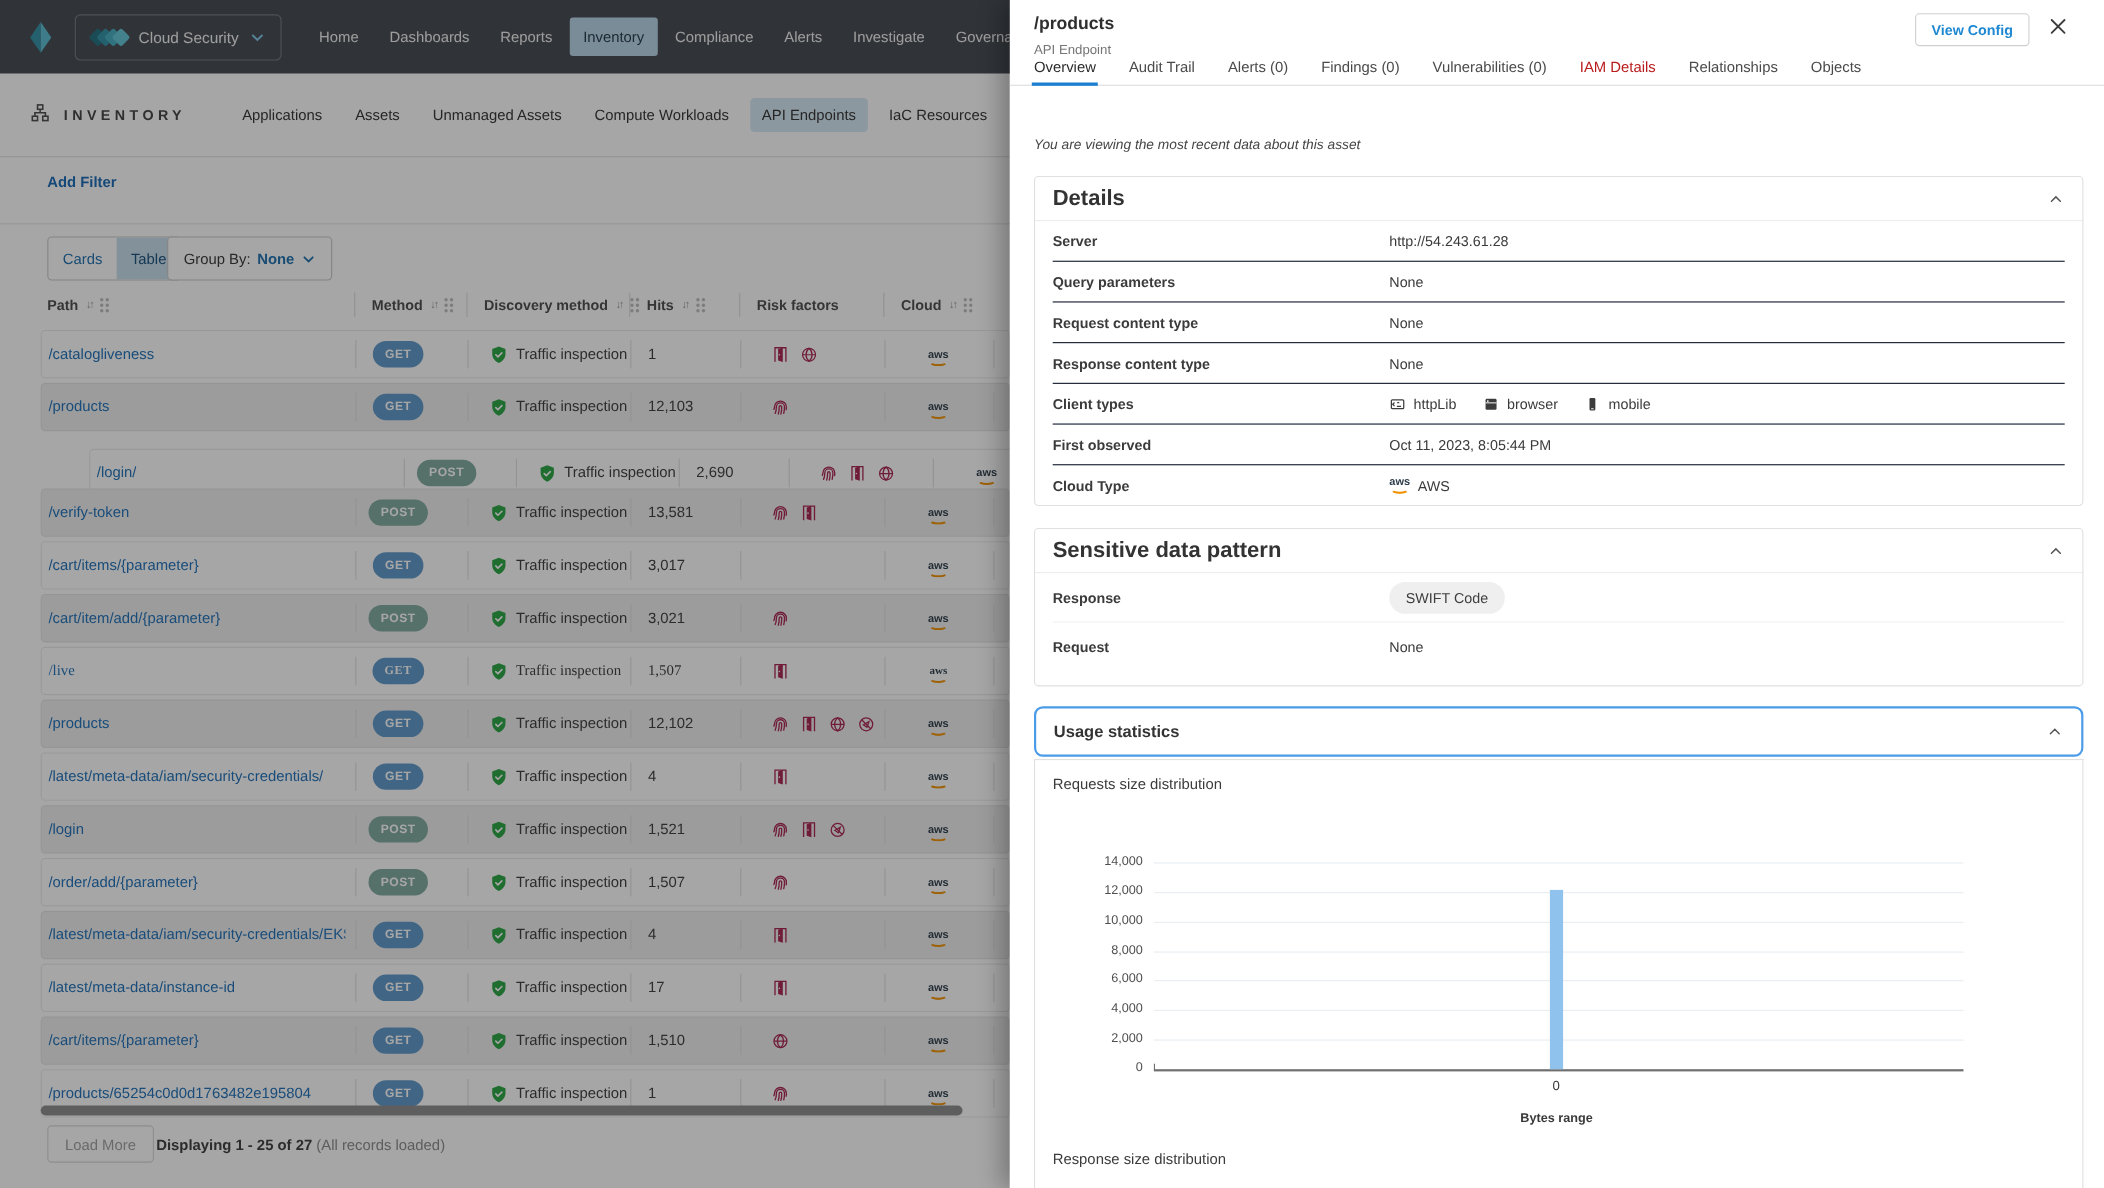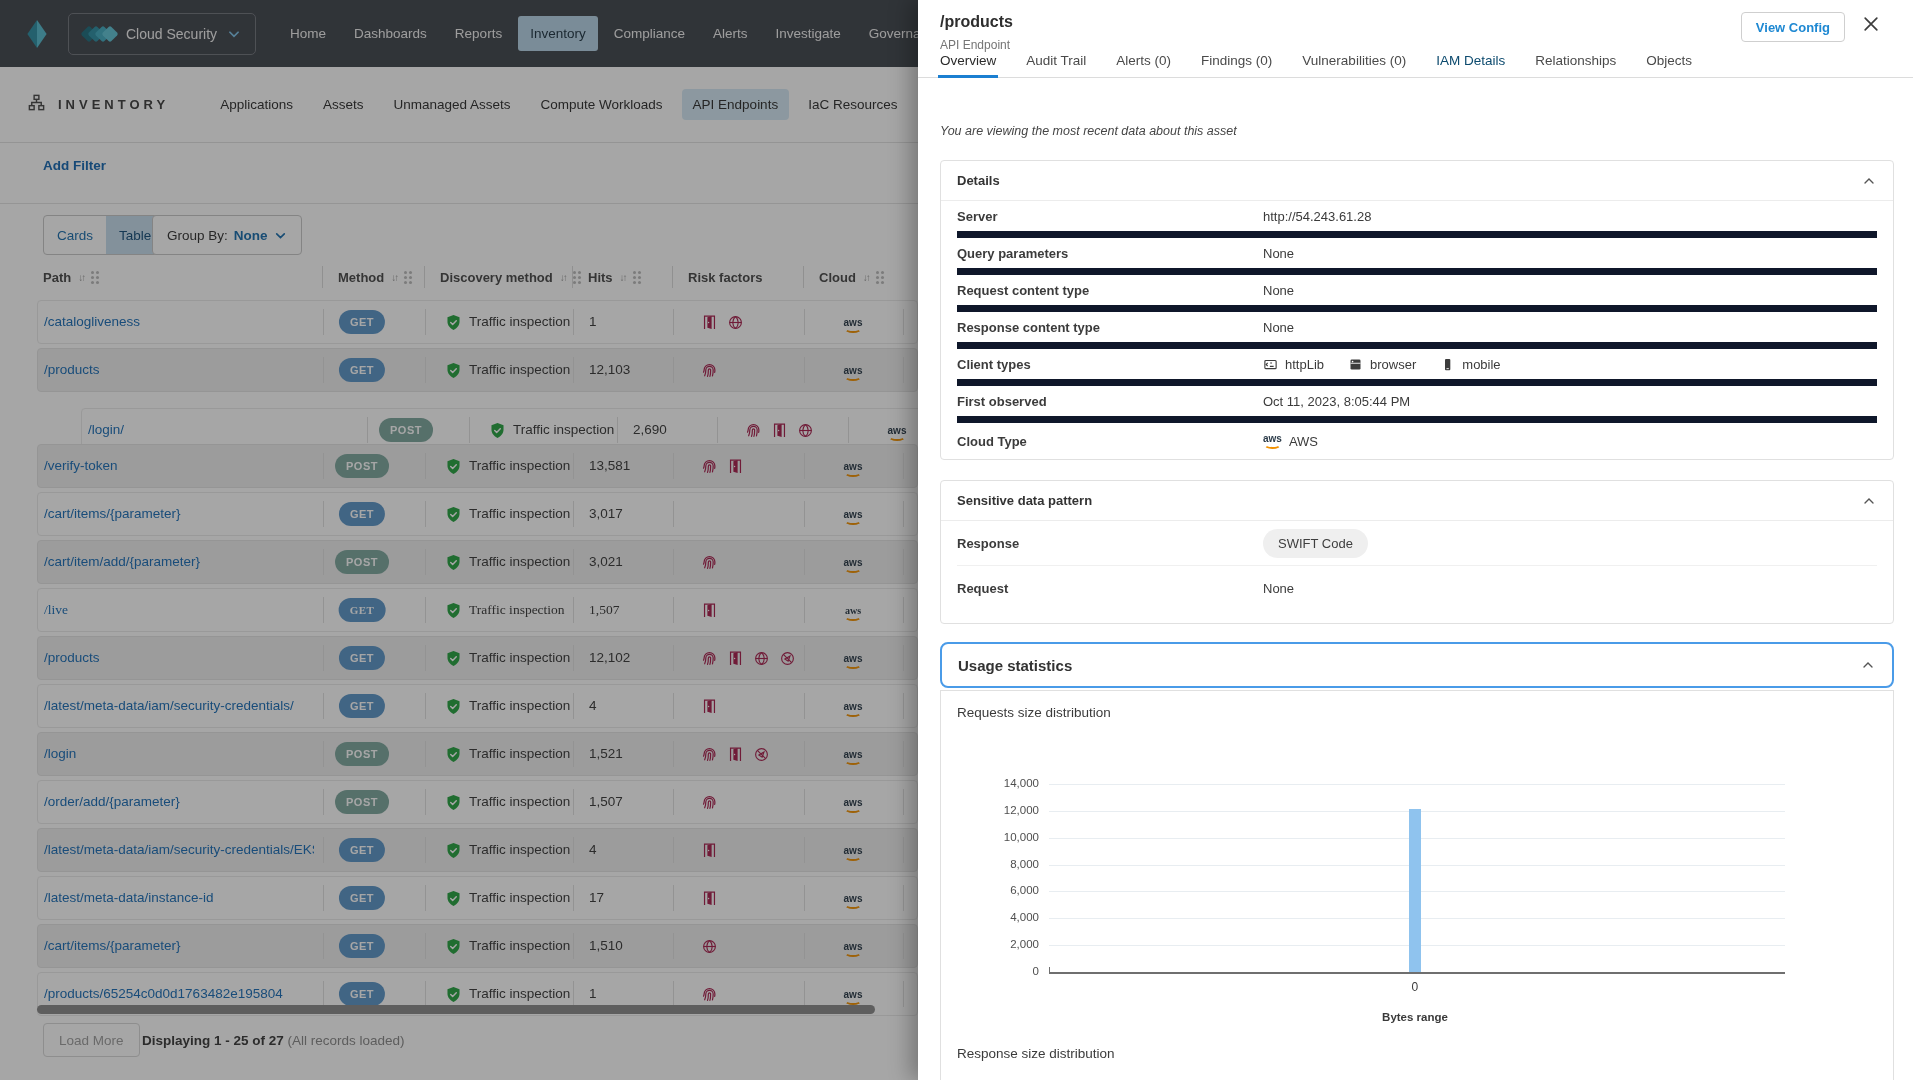--- a/index.html
+++ b/index.html
@@ -57,27 +57,27 @@
   
   .panel{position:absolute;top:0;left:918px;width:995px;height:1080px;background:#fff;z-index:10;box-shadow:-8px 0 20px rgba(0,0,0,.28)}
   .ptitle{position:absolute;top:13px;left:22px;font-size:16px;font-weight:bold;color:#2E2E2E}
   .psub{position:absolute;top:38px;left:22px;font-size:12px;color:#757575}
   .viewcfg{position:absolute;top:12px;right:68px;height:30px;padding:0 14px;border:1px solid #CFCFCF;border-radius:4px;background:#fff;color:#1E88D2;font-size:13px;font-weight:bold;font-family:inherit;cursor:pointer}
   .pclose{position:absolute;top:14px;right:30px;width:22px;height:22px;cursor:pointer;color:#3C3C3C}
   .ptabs{position:absolute;top:44px;left:0;right:0;height:34px;border-bottom:1px solid #DCDCDC;display:flex;gap:30px;padding-left:22px;font-size:13.5px;color:#4A4A4A}
   .ptab{position:relative;display:flex;align-items:center;cursor:pointer;white-space:nowrap}
   .ptab.active{color:#2B2B2B}
   .ptab.active::after{content:"";position:absolute;left:-2px;right:-2px;bottom:-1px;height:3px;background:#1B7FD1}
-  .ptab.disabled{color:#0c4a6e;cursor:default}
+  .ptab.disabled{color:#b91c1c;cursor:default}
   .note{position:absolute;top:124px;left:22px;font-style:italic;font-size:12.5px;color:#454545}
   .card{position:absolute;left:22px;width:954px;border:1px solid #E0E0E0;border-radius:4px;background:#fff}
-  .card-h{height:40px;display:flex;align-items:center;padding:0 16px;font-size:13px;font-weight:bold;color:#333;border-bottom:1px solid #ECECEC}
+  .card-h{height:40px;display:flex;align-items:center;padding:0 16px;font-size:20px;font-weight:bold;color:#333;border-bottom:1px solid #ECECEC}
   .card-h .sp{flex:1}
   .chev{width:16px;height:16px;color:#555;cursor:pointer}
-  .drow{display:flex;align-items:center;height:37px;margin:0 16px;border-bottom:7px solid #0f172a;font-size:13px;color:#3B3B3B}
+  .drow{display:flex;align-items:center;height:37px;margin:0 16px;border-bottom:1px solid #0f172a;font-size:13px;color:#3B3B3B}
   .drow:last-child{border-bottom:none}
   .dlabel{width:306px;font-weight:bold;flex-shrink:0}
   .dval{display:flex;align-items:center;gap:24px}
   .client{display:flex;align-items:center;gap:7px;color:#3B3B3B}
   .client svg{width:15px;height:15px;color:#3C3C3C}
   .srow{display:flex;align-items:center;height:45px;margin:0 16px;border-bottom:1px solid #F0F0F0;font-size:13px;color:#3B3B3B}
   .srow:last-child{border-bottom:none}
   .pill2{display:inline-block;padding:7px 15px;background:#EFEFEF;border-radius:16px;font-size:13px;color:#3E3E3E}
   .usage-h{position:absolute;top:642px;left:22px;width:954px;height:46px;border:2px solid #4A9BE8;border-radius:8px;display:flex;align-items:center;padding:0 16px;background:#fff;font-size:15px;font-weight:bold;color:#333;z-index:2}
   .usage-b{position:absolute;top:690px;left:22px;width:954px;height:392px;border:1px solid #E0E0E0;border-bottom:none;background:#fff;overflow:hidden}

